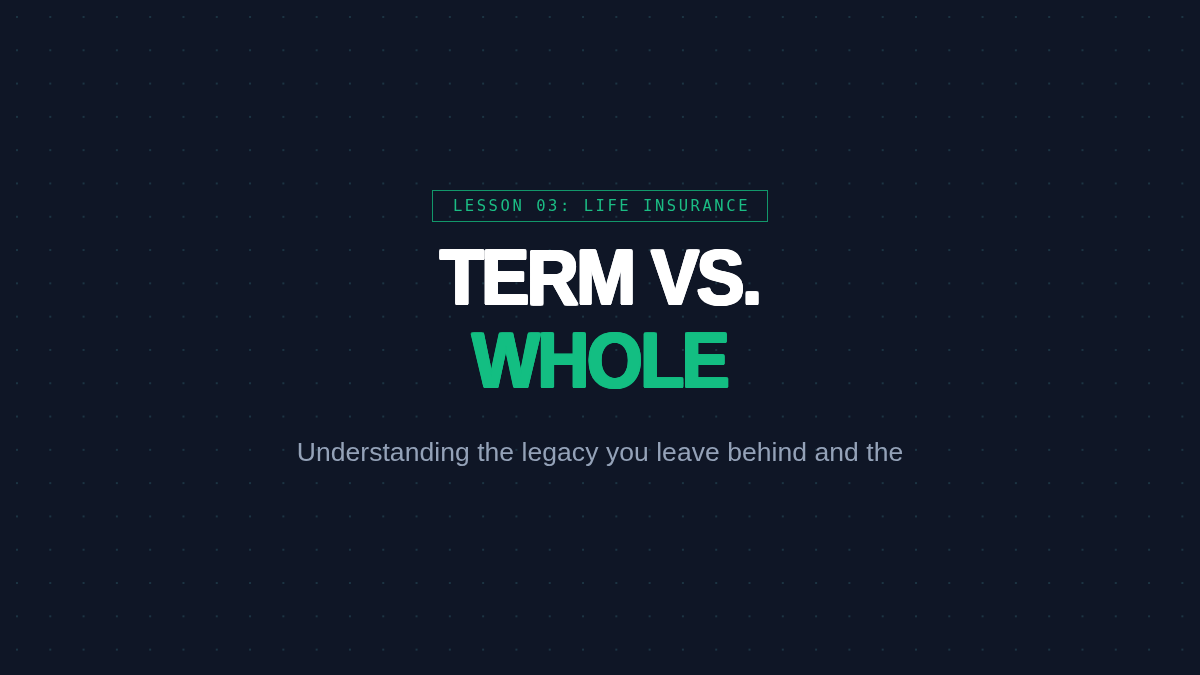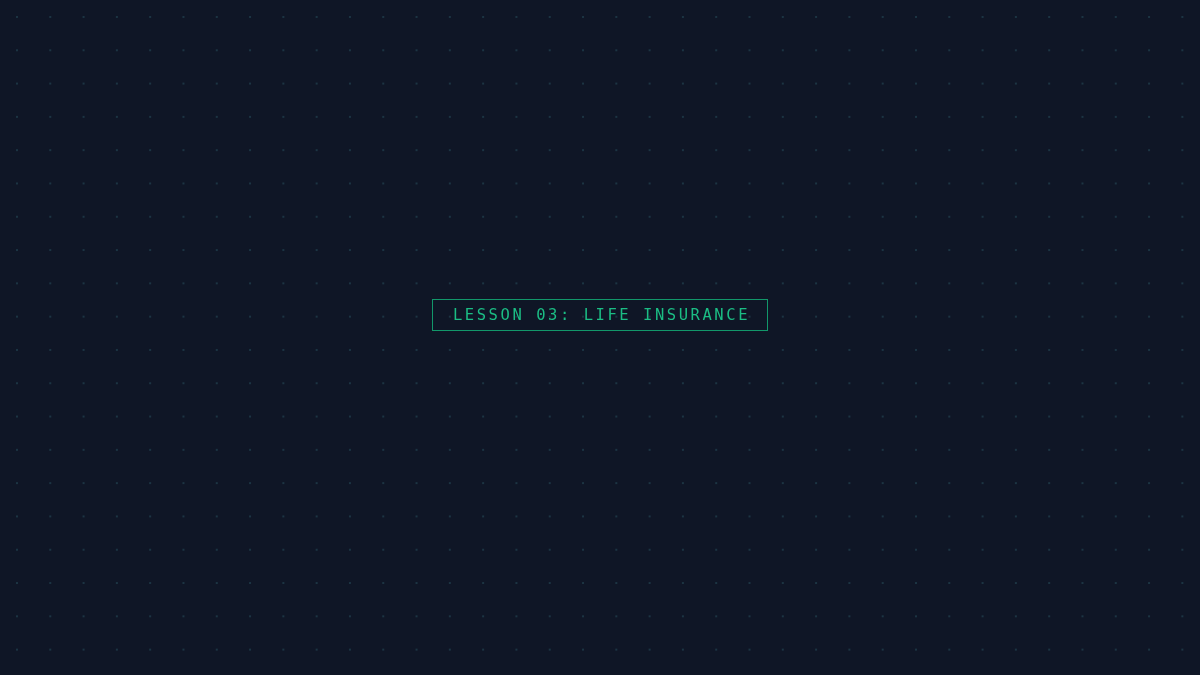--- a/index.html
+++ b/index.html
@@ -128,19 +128,24 @@
 <body>
 
 <div class="slide">
   <div class="stage">
     <div class="content">
 
       <div class="badge">
         <span class="badge-label">LESSON 03: LIFE INSURANCE</span>
       </div>
 
+      <div class="headline">
+        <div class="headline-line primary">TERM VS.</div>
+        <div class="headline-line accent">WHOLE</div>
+      </div>
 
       <div class="subtitle">
+        <span class="subtitle-line">Understanding the legacy you leave behind and the</span>
       </div>
 
     </div>
   </div>
 </div>
 
 </body></html>

